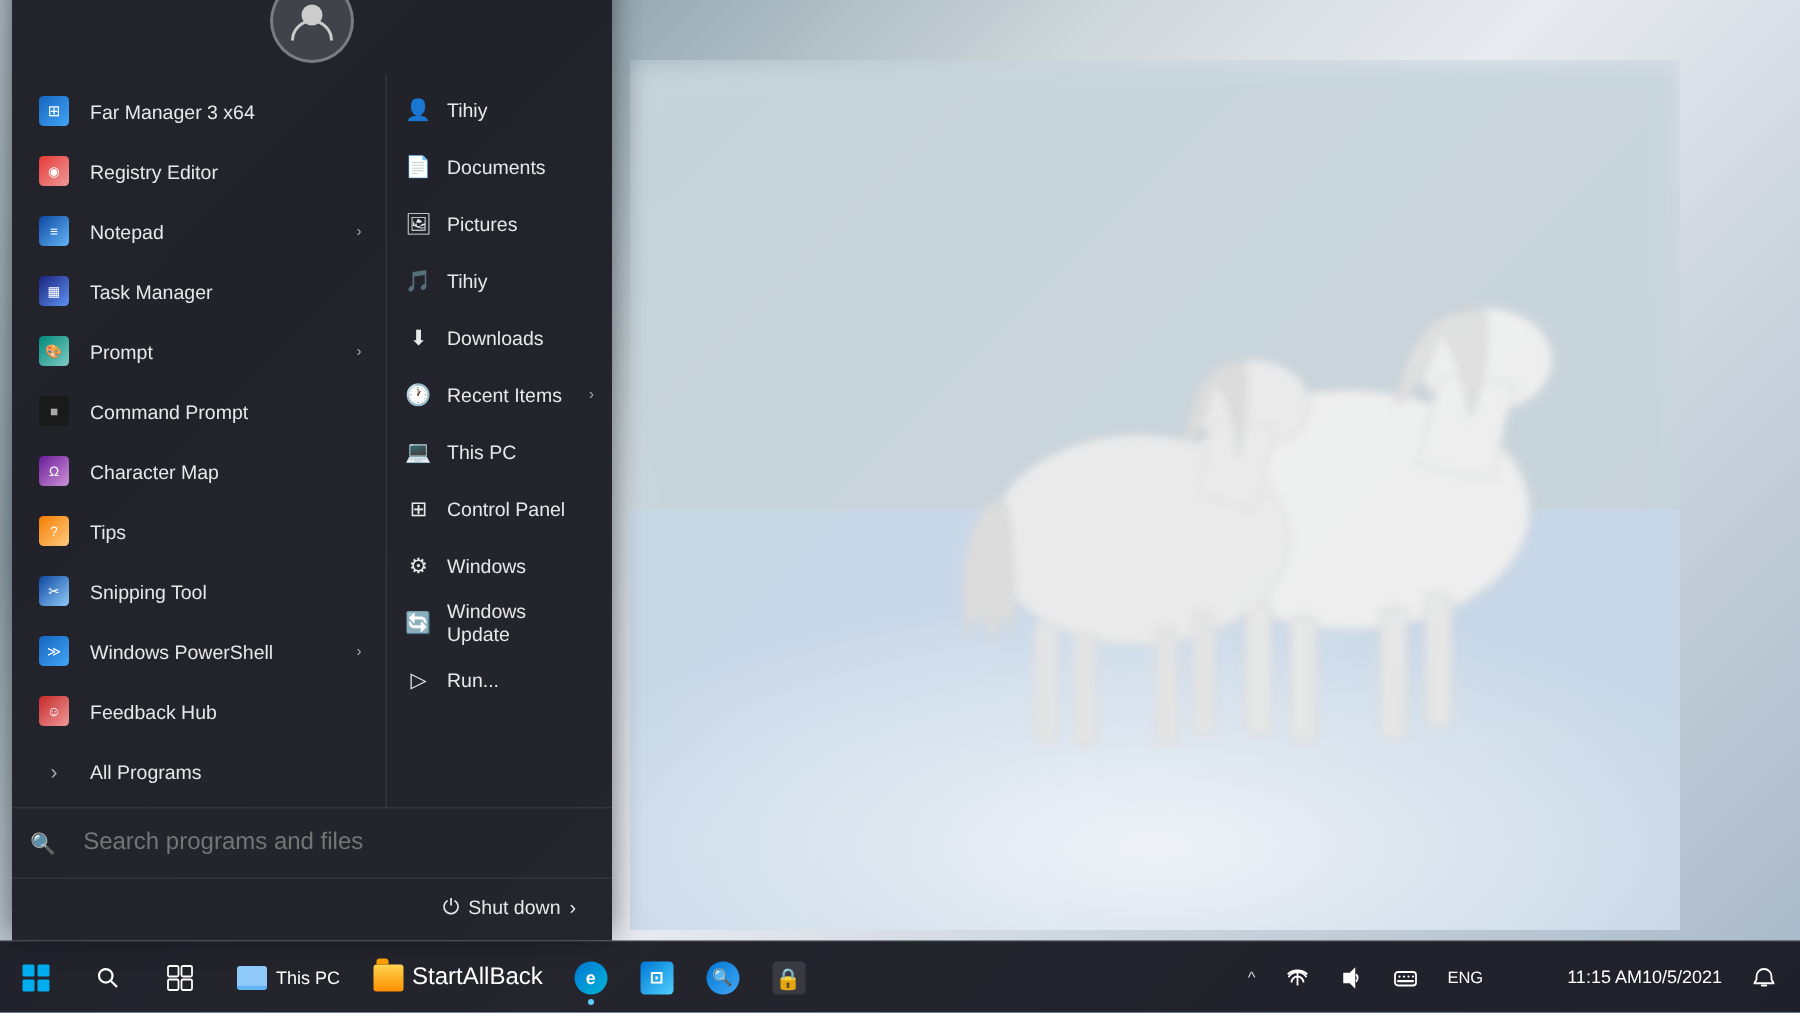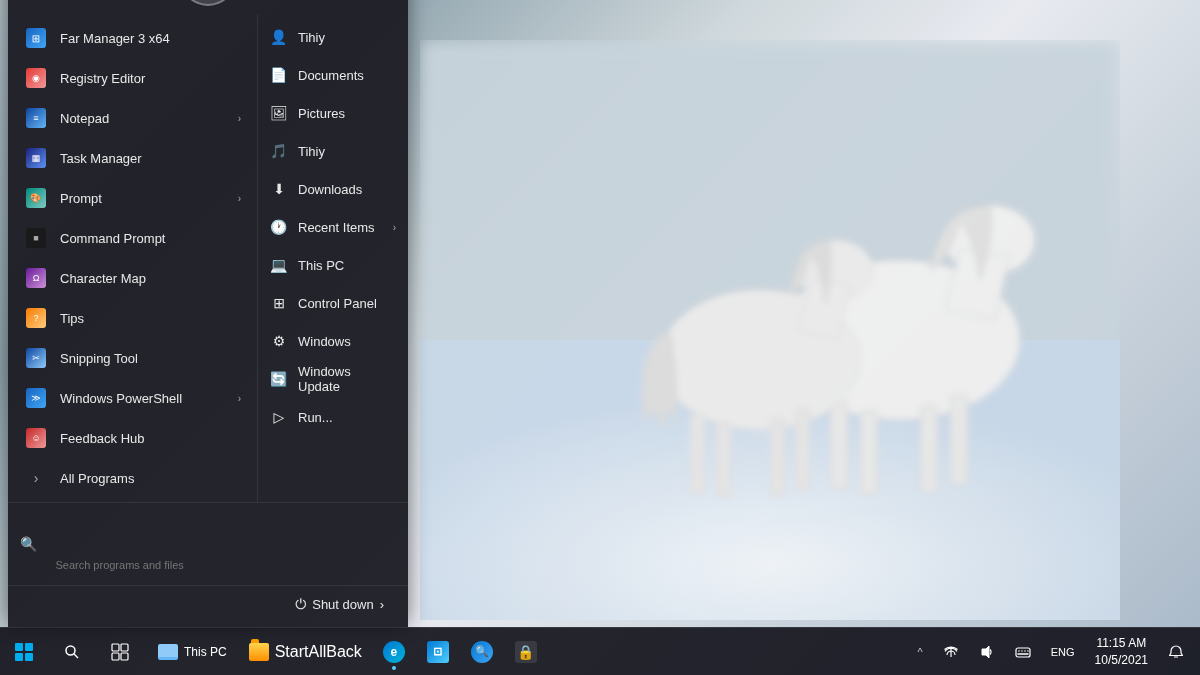--- a/index.html
+++ b/index.html
@@ -130,27 +130,28 @@
       gap: 6px;
       padding: 0 8px;
       height: 44px;
       color: #fff;
       font-size: 14px;
       cursor: pointer;
     }
 
     .taskbar-clock {
       display: flex;
-      flex-direction: column;
+      flex-direction: row;
       align-items: center;
       padding: 0 8px;
       cursor: pointer;
       color: #fff;
       font-size: 12px;
       line-height: 1.4;
+      margin-left: 36px;
     }
 
     .taskbar-notification {
       width: 32px;
       height: 44px;
       display: flex;
       align-items: center;
       justify-content: center;
       color: #fff;
       font-size: 14px;
@@ -560,21 +561,21 @@
       <div class="right-item">
         <div class="right-item-icon">▷</div>
         <span>Run...</span>
       </div>
 
     </div>
   </div>
 
   <div class="start-search">
     <span style="color:#aaa; font-size:14px;">🔍</span>
-    <input type="text" style="flex: 1 1 0%; background: transparent; border: none; color: rgb(170, 170, 170); font-size: 11px; outline: none; margin-top: 42px;" placeholder="Search programs and files">
+    <input type="text" style="flex: 1 1 0%; background: transparent; border: none; color: rgb(170, 170, 170); font-size: 16px; outline: none;" placeholder="Search programs and files">
   </div>
 
   <div class="start-bottom">
     <div class="shutdown-btn">
       <span style="font-size:14px;">⏻</span>
       <span>Shut down</span>
       <span>›</span>
     </div>
   </div>
 </div>

